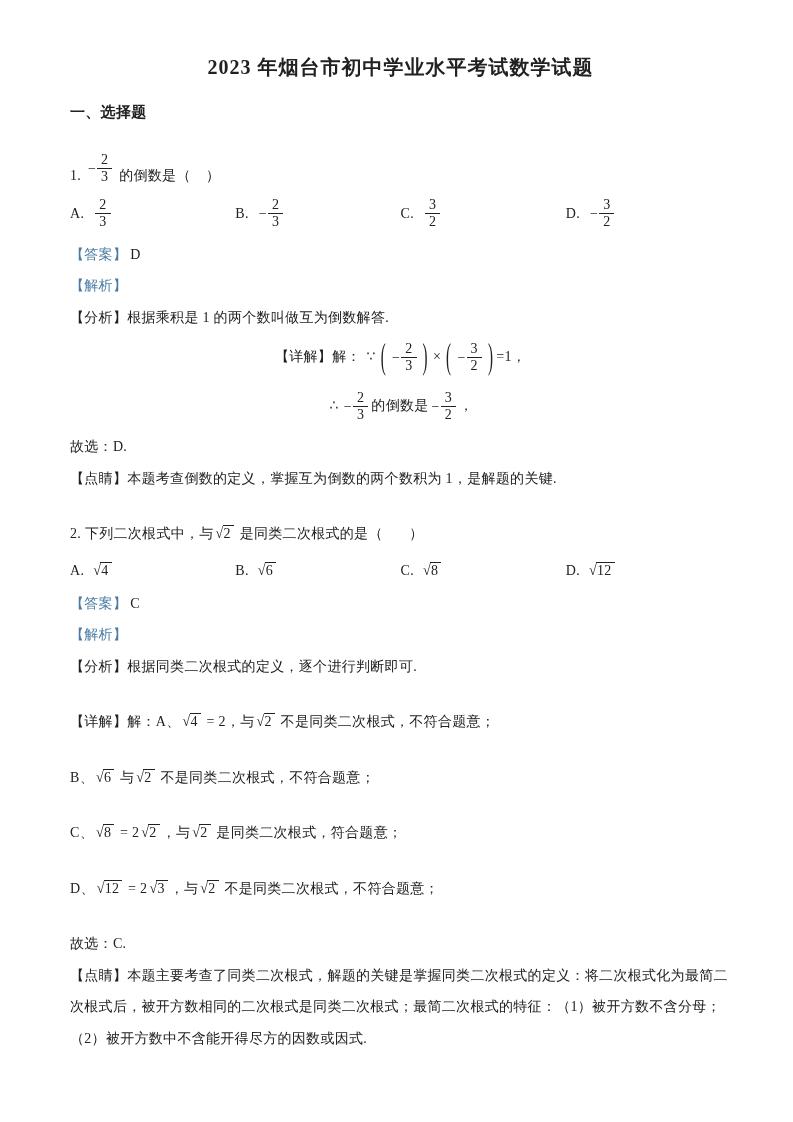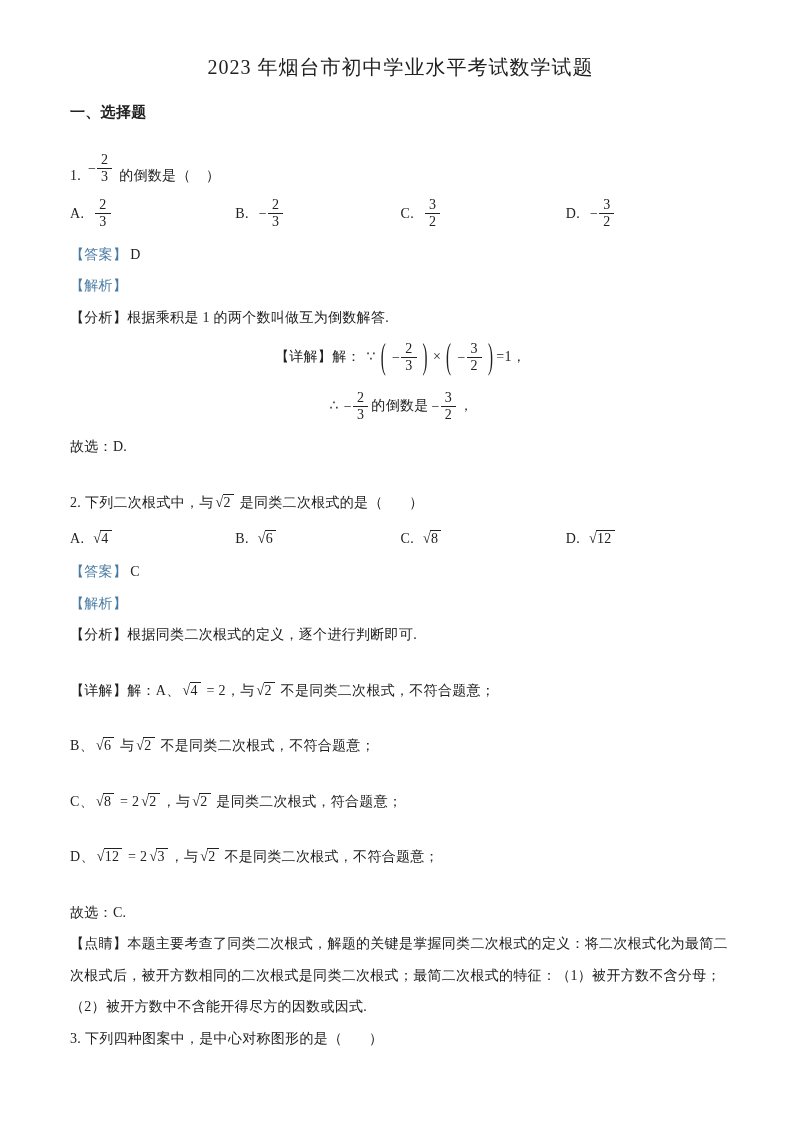--- a/index.html
+++ b/index.html
@@ -2,21 +2,21 @@
 <html><head>
 <meta charset="utf-8">
 <style>
   html,body { margin:0; padding:0; background:#ffffff; }
   body {
     width:793px; height:1122px; overflow:hidden; position:relative;
     font-family:"Liberation Serif","DejaVu Serif",serif;
     color:#212121; font-size:14px; letter-spacing:0.3px;
   }
   .page { box-sizing:border-box; padding:54px 62px 0 70px; height:100%; position:relative; }
-  .title { text-align:center; font-weight:normal; font-size:20px; letter-spacing:1px; margin:0 0 22px; }
+  .title { text-align:center; font-weight:bold; font-size:20px; letter-spacing:1px; margin:0 0 22px; }
   .section { font-weight:bold; font-size:15px; margin:0 0 10px; }
   .para { line-height:2.25; white-space:pre-wrap; margin:0; }
   .blue { color:#4a7ba3; }
   .ans-val { margin-left:3px; }
 
   
   .frac { display:inline-flex; align-items:center; vertical-align:middle; margin:0 3px; white-space:normal; }
   .fsign { margin-right:1px; }
   .fs { display:inline-flex; flex-direction:column; align-items:center; }
   .fnum { display:block; padding:0 4px; line-height:1.15; }
@@ -123,20 +123,21 @@
       </span><span>的倒数是</span><span class="frac">
         <span class="fsign">−</span>
         <span class="fs">
           <span class="fnum">3</span>
           <span class="fden">2</span>
         </span>
       </span><span>，</span></div>
 
   <div class="para">故选：D.</div>
 
+  <div class="para">【点睛】本题考查倒数的定义，掌握互为倒数的两个数积为 1，是解题的关键.</div>
 
   <div class="para gap-top"><span>2. 下列二次根式中，与</span><span class="sqrt"><span class="rsgn">√</span><span class="rad">2</span></span><span> 是同类二次根式的是（       ）</span></div>
 
   <div class="opts">
     <span class="opt"><span class="olabel">A.</span><span class="sqrt"><span class="rsgn">√</span><span class="rad">4</span></span></span>
     <span class="opt"><span class="olabel">B.</span><span class="sqrt"><span class="rsgn">√</span><span class="rad">6</span></span></span>
     <span class="opt"><span class="olabel">C.</span><span class="sqrt"><span class="rsgn">√</span><span class="rad">8</span></span></span>
     <span class="opt"><span class="olabel">D.</span><span class="sqrt"><span class="rsgn">√</span><span class="rad">12</span></span></span>
   </div>
 
@@ -151,16 +152,15 @@
   <div class="para gap-top"><span>B、</span><span class="sqrt"><span class="rsgn">√</span><span class="rad">6</span></span><span> 与</span><span class="sqrt"><span class="rsgn">√</span><span class="rad">2</span></span><span> 不是同类二次根式，不符合题意；</span></div>
 
   <div class="para gap-top"><span>C、</span><span class="sqrt"><span class="rsgn">√</span><span class="rad">8</span></span><span> = 2</span><span class="sqrt"><span class="rsgn">√</span><span class="rad">2</span></span><span>，与</span><span class="sqrt"><span class="rsgn">√</span><span class="rad">2</span></span><span> 是同类二次根式，符合题意；</span></div>
 
   <div class="para gap-top"><span>D、</span><span class="sqrt"><span class="rsgn">√</span><span class="rad">12</span></span><span> = 2</span><span class="sqrt"><span class="rsgn">√</span><span class="rad">3</span></span><span>，与</span><span class="sqrt"><span class="rsgn">√</span><span class="rad">2</span></span><span> 不是同类二次根式，不符合题意；</span></div>
 
   <div class="para gap-top">故选：C.</div>
 
   <div class="para">【点睛】本题主要考查了同类二次根式，解题的关键是掌握同类二次根式的定义：将二次根式化为最简二次根式后，被开方数相同的二次根式是同类二次根式；最简二次根式的特征：（1）被开方数不含分母；（2）被开方数中不含能开得尽方的因数或因式.</div>
 
-  <div class="para">3. 下列四种图案中，是中心对称图形的是（       ）</div>
 
 
 </div>
 
 </body></html>

